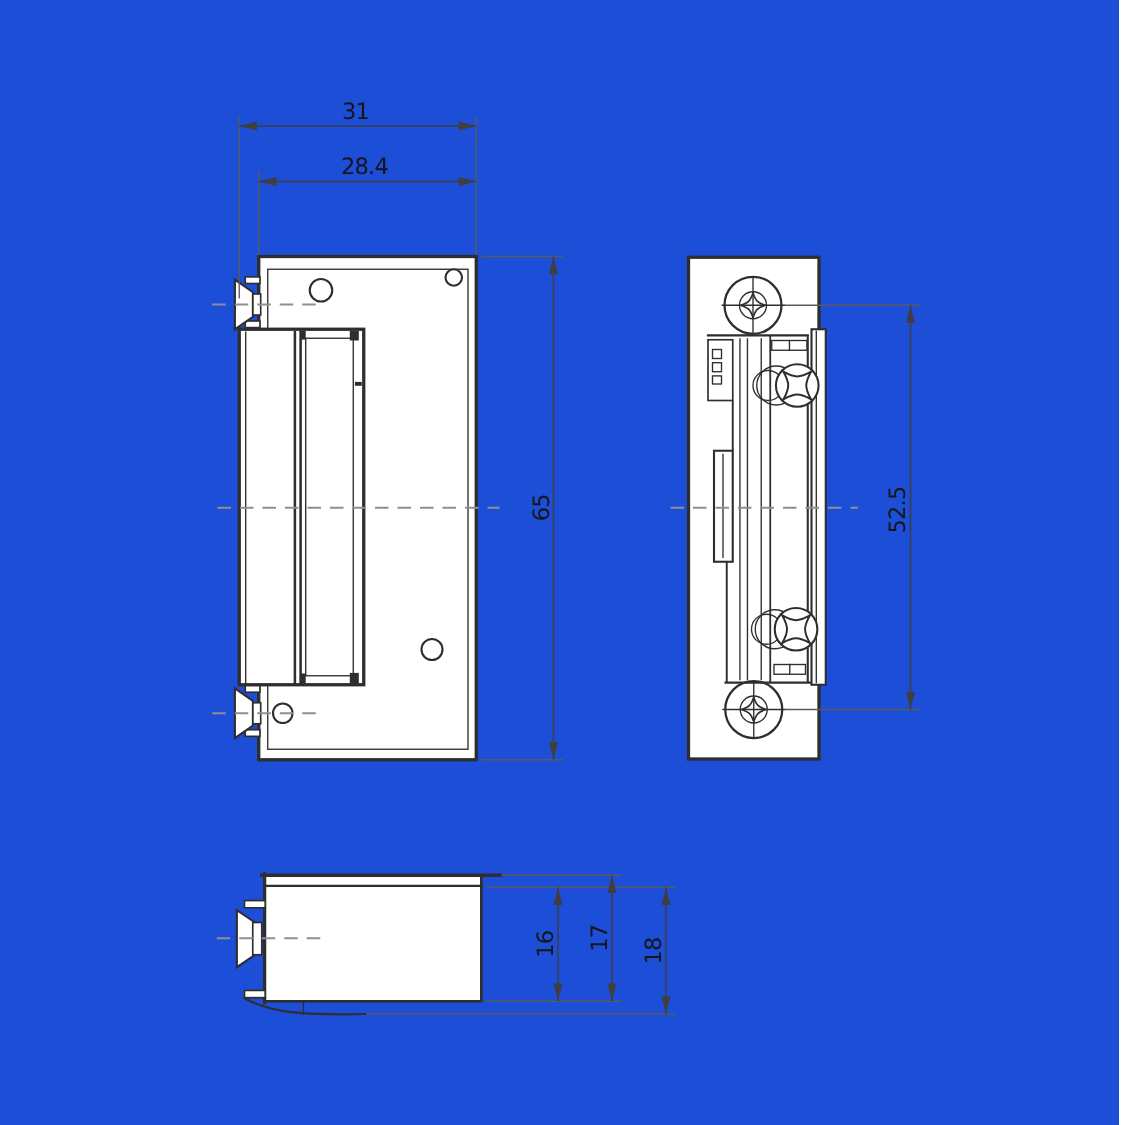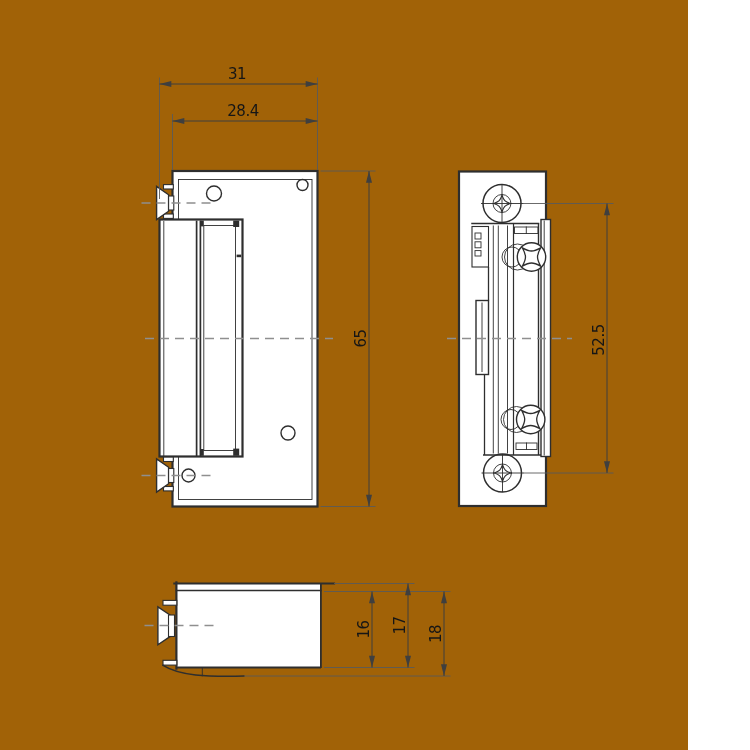--- a/index.html
+++ b/index.html
@@ -1,16 +1,16 @@
 <!DOCTYPE html>
 <html><head>
 <meta charset="utf-8">
 <style>
   html,body { margin:0; padding:0; background:#ffffff; }
-  .stage { position:relative; width:688px; height:750px; background:#a16207; overflow:hidden;
+  .stage { position:relative; width:746px; height:750px; background:#1d4ed8; overflow:hidden;
            font-family:"DejaVu Sans", sans-serif; }
   svg { position:absolute; left:0; top:0; }
   
   .ol  { stroke:#2e2e2e; stroke-width:2.2; fill:none; stroke-linecap:square; }
   .olf { stroke:#2e2e2e; stroke-width:2.2; fill:#ffffff; stroke-linecap:square; }
   .ml  { stroke:#2e2e2e; stroke-width:1.5; fill:none; stroke-linecap:square; }
   .mlf { stroke:#2e2e2e; stroke-width:1.4; fill:#ffffff; stroke-linecap:square; }
   .tl  { stroke:#2e2e2e; stroke-width:0.9; fill:none; stroke-linecap:square; }
   .tlf { stroke:#2e2e2e; stroke-width:1.1; fill:#ffffff; stroke-linecap:square; }
   .blk { fill:#2e2e2e; stroke:none; }

